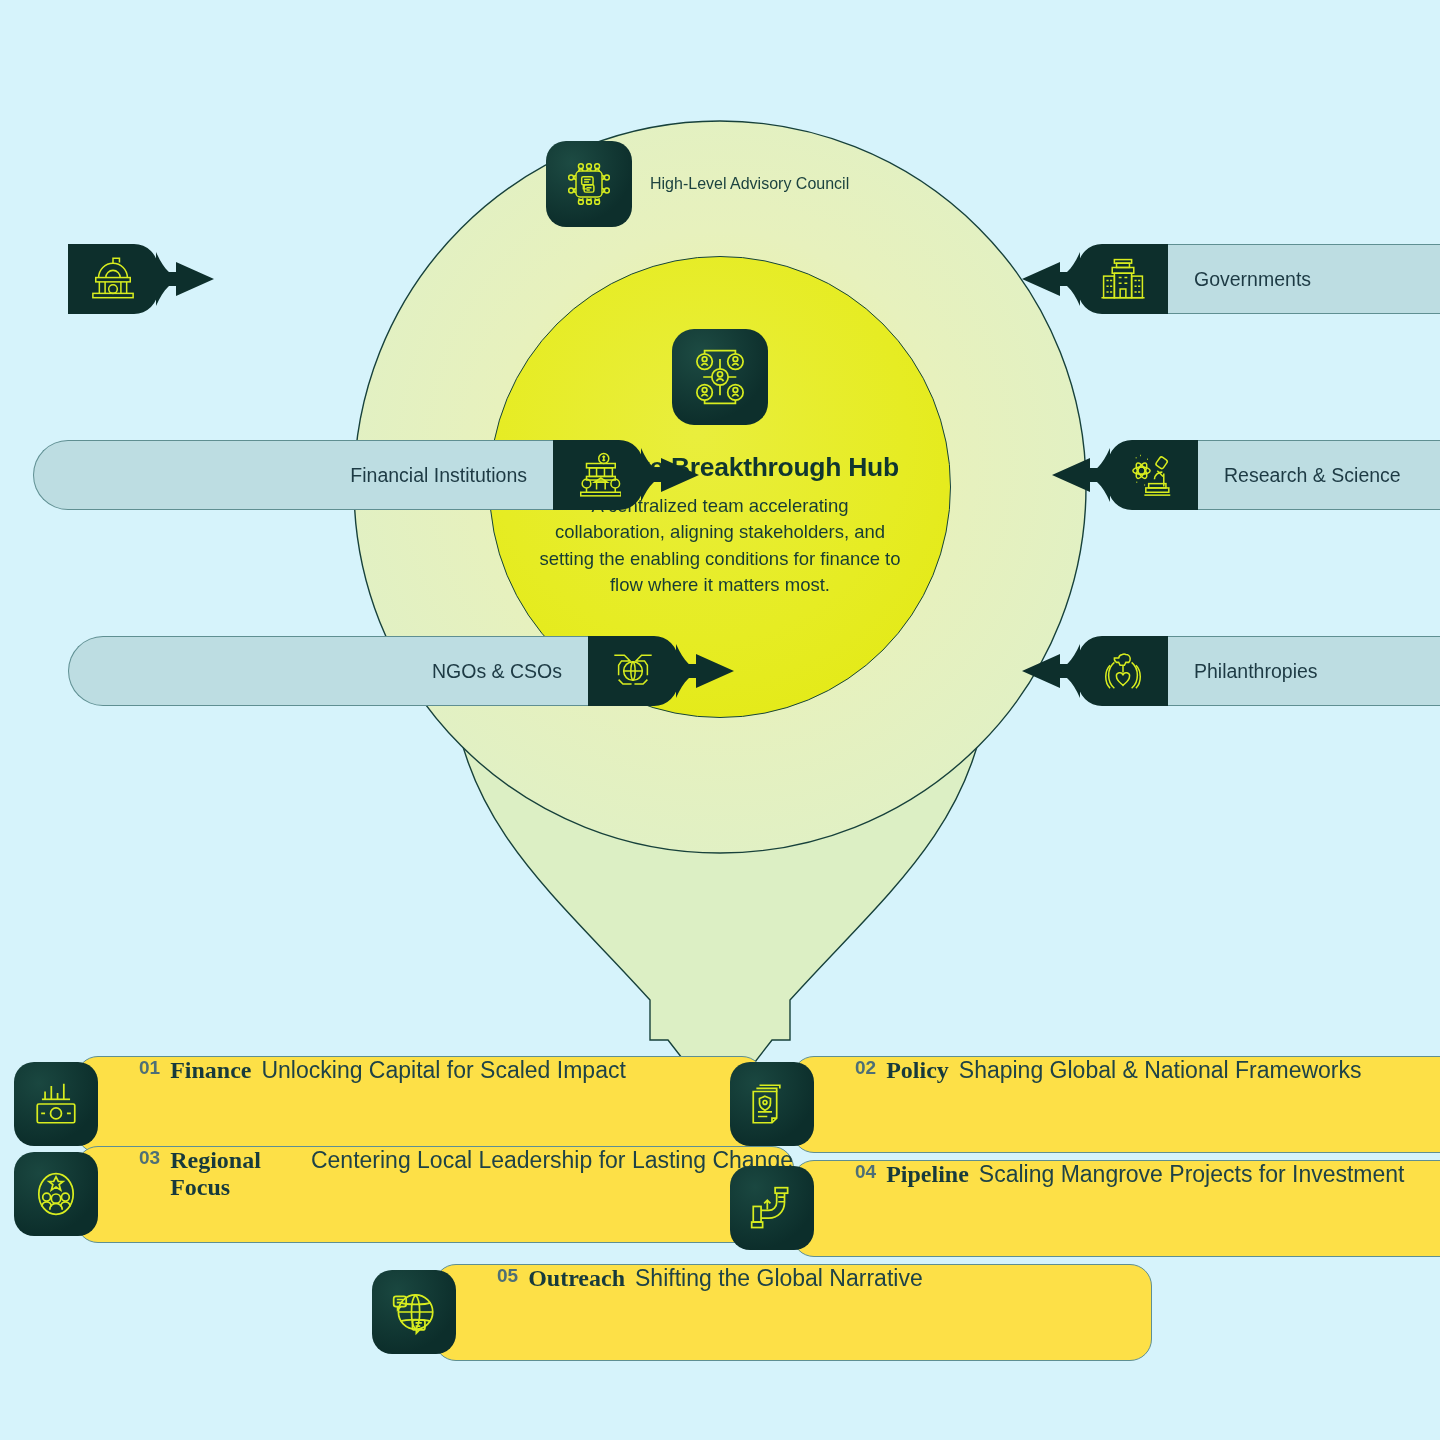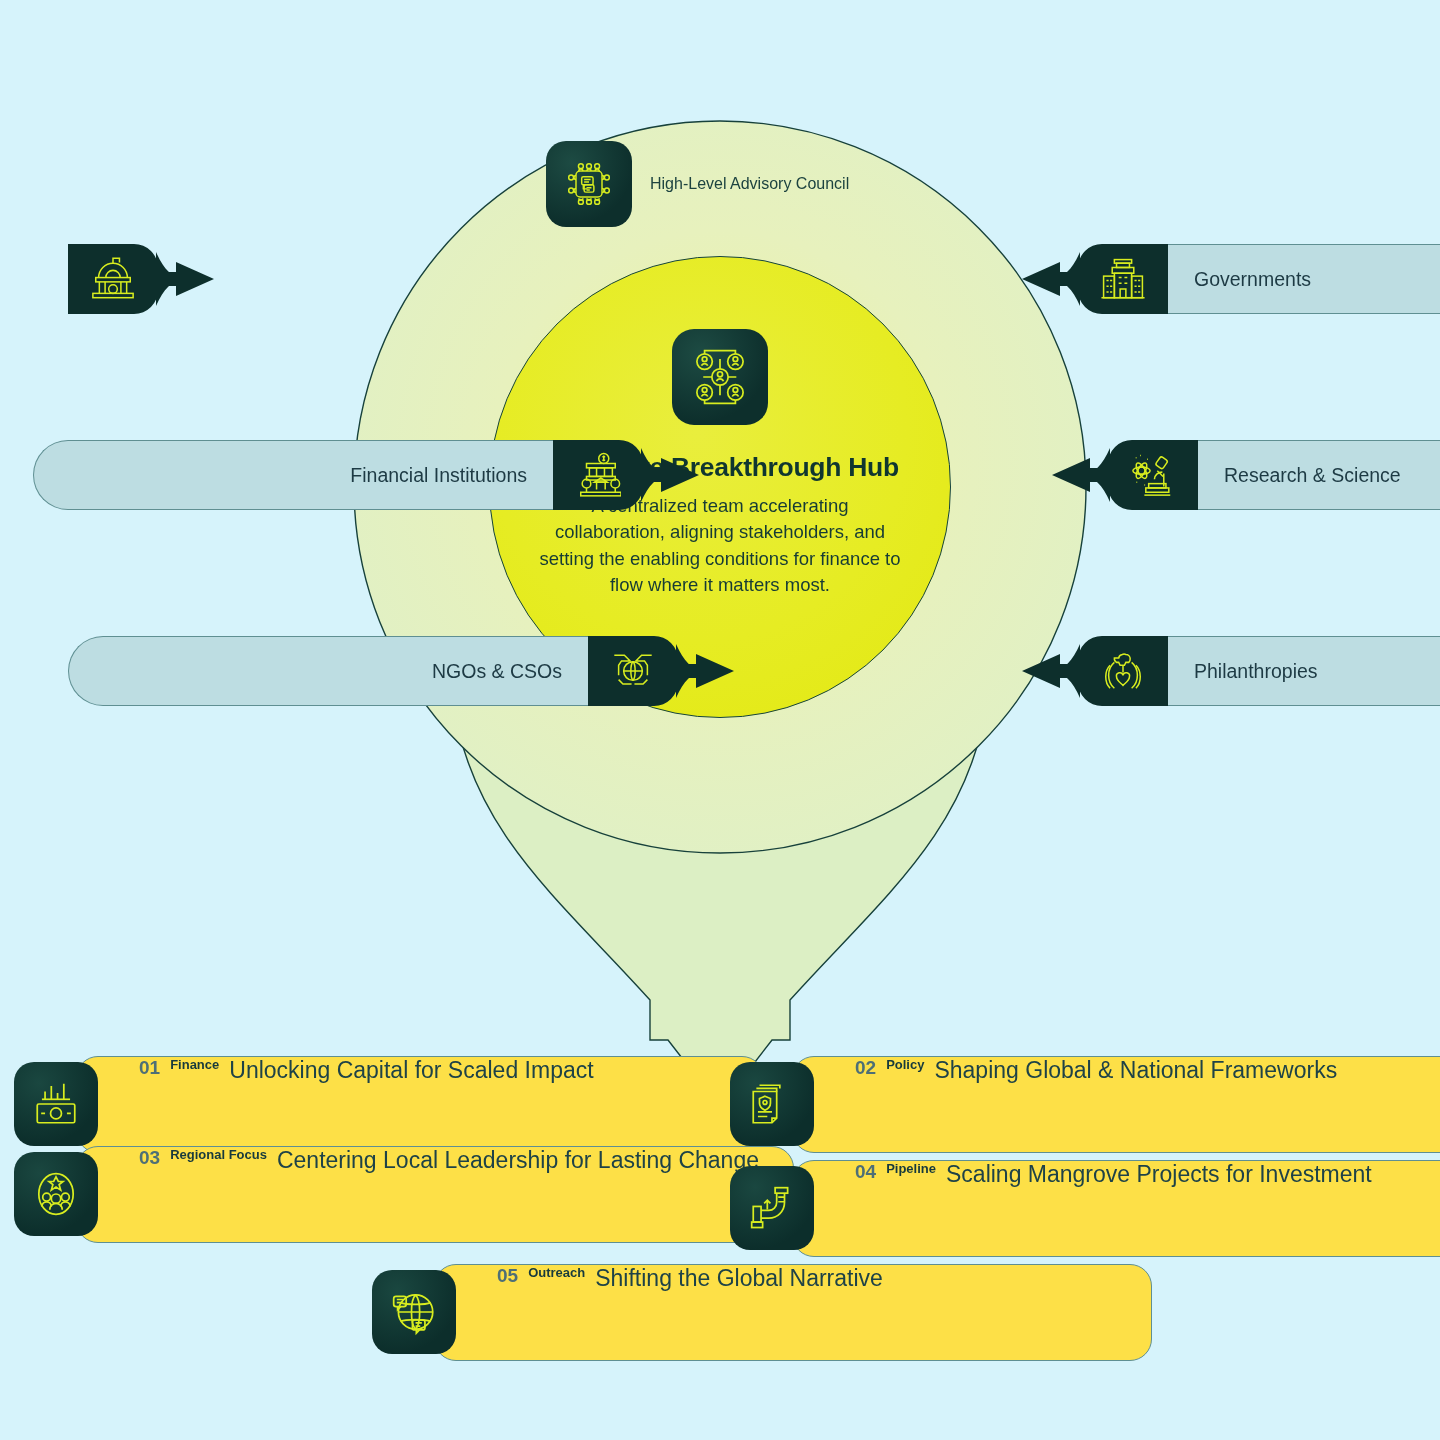--- a/index.html
+++ b/index.html
@@ -87,21 +87,21 @@
     width: 84px; height: 84px; border-radius: 20px; z-index: 2;
     background: radial-gradient(circle at 30% 25%, #1a4740 0%, #0c2e2b 72%);
     display: flex; align-items: center; justify-content: center; flex: none;
   }
   .ws-body {
     height: 97px; margin-left: -22px;
     background: #fde047; border: 1px solid #5f8f92; border-radius: 22px;
     display: flex; padding-left: 62px; gap: 10px;
   }
   .ws-num   { font-size: 19px; font-weight: bold; color: #4e6f76; }
-  .ws-name  { font-size: 13px; font-weight: bold; color: #173a3c; }
+  .ws-name  { font-size: 24px; font-weight: bold; color: #173a3c; font-family: Liberation Serif, serif; }
   .ws-desc  { font-size: 23px; color: #1e4247; white-space: nowrap; }
 
   #ws-1 { left: 14px;  top: 1062px; } #ws-1 .ws-body { width: 688px; }
   #ws-2 { left: 730px; top: 1062px; } #ws-2 .ws-body { width: 718px; }
   #ws-3 { left: 14px;  top: 1104px; margin-top: 48px; } #ws-3 .ws-body { width: 718px; }
   #ws-4 { left: 730px; top: 1166px; } #ws-4 .ws-body { width: 718px; }
   #ws-5 { left: 372px; top: 1270px; } #ws-5 .ws-body { width: 718px; }
 
   .ico { display: block; }
 </style>

